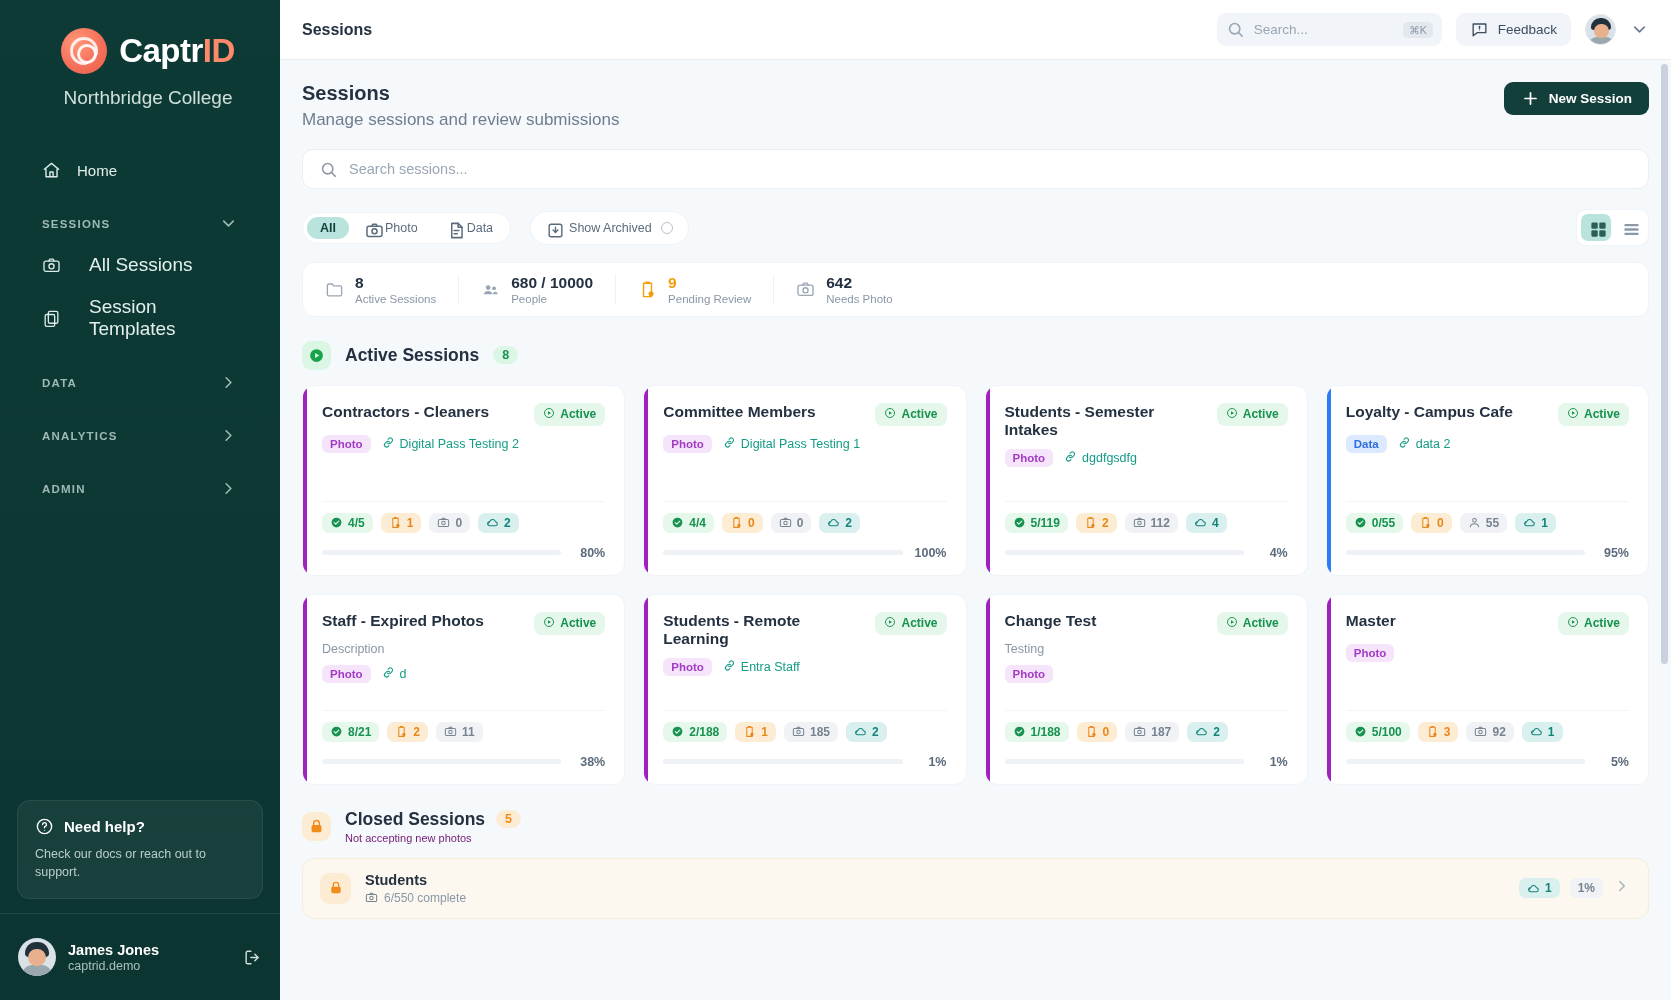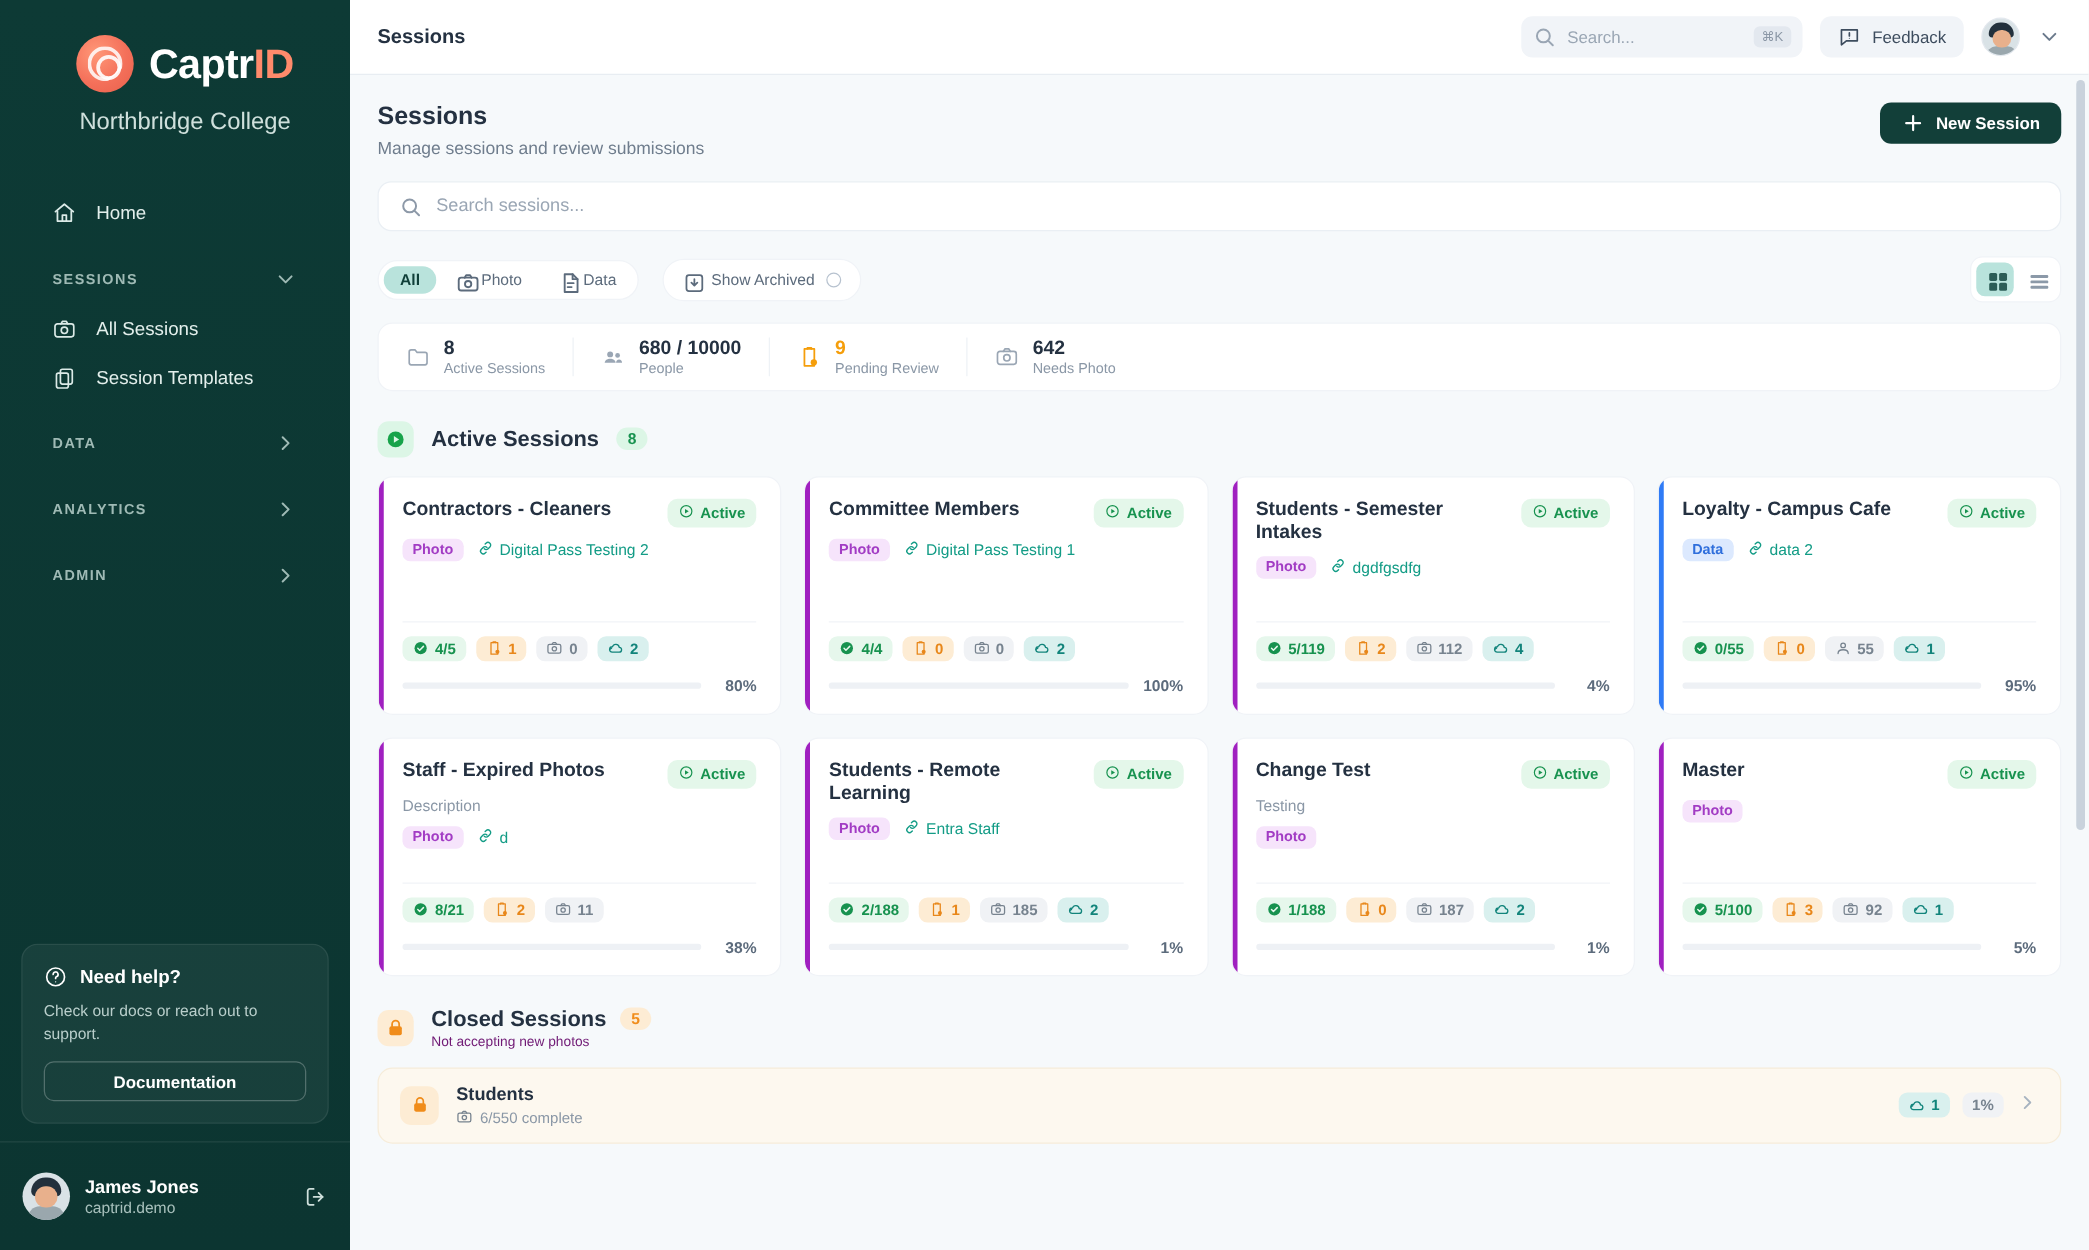--- a/index.html
+++ b/index.html
@@ -47,23 +47,23 @@
     display:flex; align-items:center; gap:16px;
     padding:10px 28px; margin:2px 14px; border-radius:9px;
     color:#e3efec; font-size:15px; cursor:pointer;
   }
   .nav-section {
     display:flex; align-items:center; justify-content:space-between;
     padding:10px 28px; margin:14px 14px 2px 14px; border-radius:9px;
     color:#9fbab5; font-size:11.5px; font-weight:700; letter-spacing:1.2px; cursor:pointer;
   }
   .nav-sub {
-    display:flex; align-items:center; gap:16px;
+    display:flex; align-items:center; gap:28px;
     padding:9px 28px; margin:2px 14px; border-radius:9px;
-    color:#e3efec; font-size:15px; cursor:pointer;
+    color:#e3efec; font-size:19px; cursor:pointer;
   }
   .ic { width:19px; height:19px; flex:none; display:block; }
   .ic svg{ display:block; width:19px; height:19px; }
 
   .help {
     margin:0 17px 14px 17px; padding:16px 17px 17px 17px;
     background:rgba(255,255,255,.05);
     border:1px solid rgba(255,255,255,.08);
     border-radius:13px;
   }
@@ -115,21 +115,21 @@
   .topavatar{ width:31px; height:31px; border-radius:50%; background:#d9e2e6; position:relative; overflow:hidden; border:1px solid #e3e8ee;}
   .topavatar .hair{ position:absolute; left:5px; top:3px; width:20px; height:12px; border-radius:10px 10px 3px 3px; background:#22303c;}
   .topavatar .face{ position:absolute; left:8px; top:9px; width:15px; height:14px; border-radius:8px; background:#e8b08c;}
   .topavatar .body{ position:absolute; left:3px; top:22px; width:25px; height:12px; border-radius:8px 8px 0 0; background:#9aa7ad;}
   .caret{ color:#6b7a8c; cursor:pointer; }
 
   .scroll { flex:1; overflow:hidden; padding:22px 22px 0 22px; position:relative; }
 
   .page-head{ display:flex; align-items:flex-start; }
   .page-title{ font-size:20px; font-weight:600; color:#243141; }
-  .page-sub{ margin-top:5px; font-size:14px; color:#6f7d8d; }
+  .page-sub{ margin-top:5px; font-size:17px; color:#6f7d8d; }
   .new-session{
     margin-left:auto; height:33px; border-radius:9px; background:#123f39;
     color:#fff; font-size:13.5px; font-weight:700;
     display:flex; align-items:center; gap:9px; padding:0 17px; cursor:pointer;
     border:none; font-family:inherit;
   }
 
   .searchbar{
     margin-top:19px; height:40px; background:#fff; border:1px solid #eaeff4;
     border-radius:11px; display:flex; align-items:center; gap:11px; padding:0 16px; cursor:text;
@@ -318,21 +318,20 @@
       <span class="ic">
         <svg viewBox="0 0 24 24" fill="none" stroke="#ffffff" stroke-width="1.7" stroke-linecap="round" stroke-linejoin="round">
             <circle cx="12" cy="12" r="9"></circle>
             <path d="M9.5 9.5a2.5 2.5 0 1 1 3.3 2.4c-.6.2-.8.7-.8 1.3v.4"></path>
             <circle cx="12" cy="17" r=".7" fill="#ffffff" stroke="none"></circle>
           </svg>
       </span>
       <span>Need help?</span>
     </div>
     <div class="help-body">Check our docs or reach out to support.</div>
-    <button class="help-btn">Documentation</button>
   </div>
 
   <div class="user">
     <div class="avatar">
       <div class="body"></div>
         <div class="hair"></div>
         <div class="face"></div>
     </div>
     <div>
       <div class="uname">James Jones</div>

